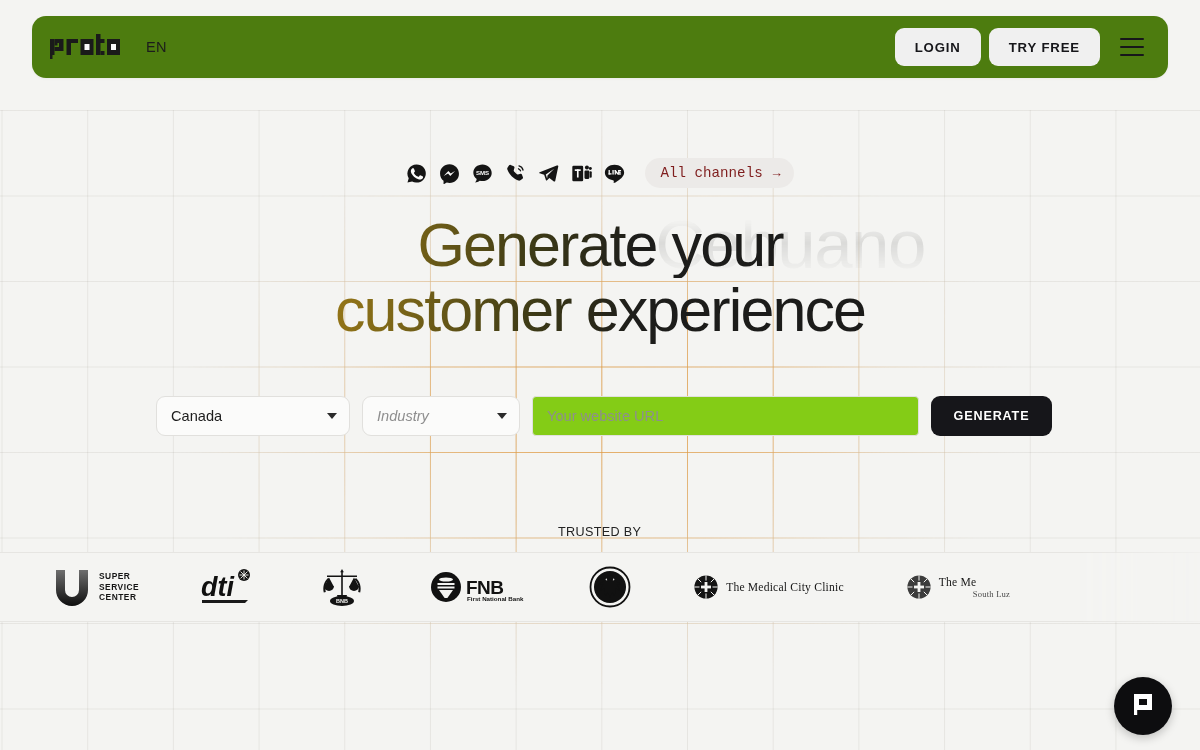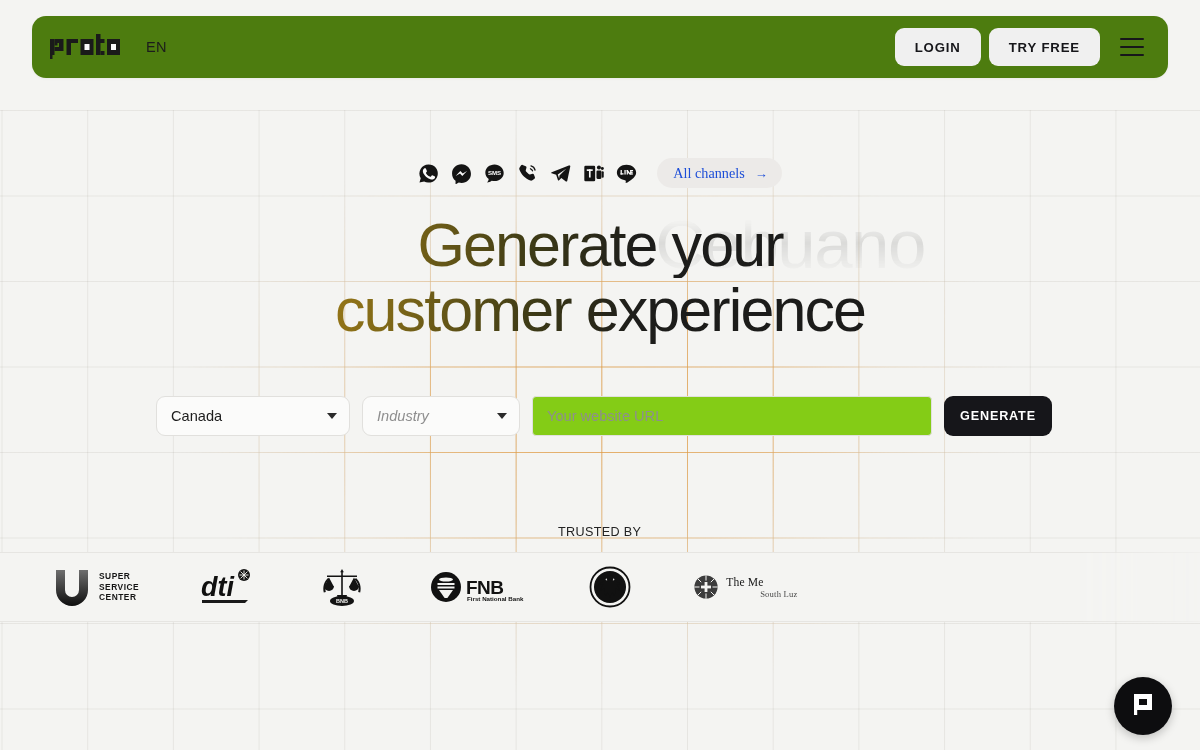--- a/index.html
+++ b/index.html
@@ -149,23 +149,23 @@
   .all-channels {
     margin-left: 8px;
     height: 30px;
     padding: 0 14px 0 16px;
     background: #eceae8;
     border: none;
     border-radius: 16px;
     display: flex;
     align-items: center;
     gap: 10px;
-    font-family: Liberation Serif, serif;
+    font-family: Liberation Mono, monospace;
     font-size: 14.2px;
-    color: #1d4ed8;
+    color: #7f1d1d;
     cursor: pointer;
     white-space: nowrap;
     justify-content: flex-end;
   }
   .all-channels .arrow { font-size: 13px; line-height: 1; }
 
   
   .hero {
     position: absolute;
     left: 0; right: 0;
@@ -250,21 +250,21 @@
     border: 1px solid #e1e0dd;
     border-radius: 4px;
     padding: 4px 14px;
     font-family: inherit;
     font-size: 14.6px;
     color: #1c1c1c;
     outline: none;
   }
   .url-field::placeholder { color: #8e8e8e; }
   .generate-btn {
-    width: 108px;
+    width: 121px;
     height: 40px;
     background: #16161a;
     color: #ffffff;
     border: none;
     border-radius: 9px;
     font-family: inherit;
     font-size: 12.6px;
     font-weight: 600;
     letter-spacing: 0.85px;
     cursor: pointer;
@@ -583,20 +583,36 @@
           <circle cx="21" cy="21" r="16" fill="#111"></circle>
           <g fill="#f4f4f2">
             <circle cx="18" cy="13.5" r="1.3"></circle>
             <circle cx="24" cy="13.5" r="1.3"></circle>
             <path d="M21 15.5l-1.6 2.4h3.2z"></path>
           </g>
           <path fill="#111" d="M21 9c-2 0-3.6 1.4-3.6 3.1 0 .9.4 1.6 1 2.1-2.7.4-6.6 2-9.4 5 2.4-.8 4.4-.9 5.8-.6-1.6 1.5-3 3.8-3.7 6.4 1.6-1.5 3.2-2.4 4.6-2.8-.6 2.4-.3 5.3 1 7.8l1.9-3.2 2.4 4.8 2.4-4.8 1.9 3.2c1.3-2.5 1.6-5.4 1-7.8 1.4.4 3 1.3 4.6 2.8-.7-2.6-2.1-4.9-3.7-6.4 1.4-.3 3.4-.2 5.8.6-2.8-3-6.7-4.6-9.4-5 .6-.5 1-1.2 1-2.1C24.6 10.4 23 9 21 9z"></path>
         </svg>
       </div>
 
+      <div class="logo-item">
+        <svg width="26" height="26" viewBox="0 0 26 26">
+          <g fill="#141414">
+            <circle cx="13" cy="13" r="11.6"></circle>
+            <g stroke="#f4f4f2" stroke-width="1">
+              <path d="M13 1.4v23.2M1.4 13h23.2M4.8 4.8l16.4 16.4M21.2 4.8 4.8 21.2"></path>
+            </g>
+            <circle cx="13" cy="13" r="6.6"></circle>
+          </g>
+          <g fill="#f4f4f2">
+            <rect x="11.6" y="8" width="2.8" height="10"></rect>
+            <rect x="8" y="11.6" width="10" height="2.8"></rect>
+          </g>
+        </svg>
+        <span class="lbl-sc">The Medical City Clinic</span>
+      </div>
 
       <div class="logo-item">
         <svg width="26" height="26" viewBox="0 0 26 26">
           <g fill="#3c3c3c">
             <circle cx="13" cy="13" r="11.6"></circle>
             <g stroke="#f4f4f2" stroke-width="1">
               <path d="M13 1.4v23.2M1.4 13h23.2M4.8 4.8l16.4 16.4M21.2 4.8 4.8 21.2"></path>
             </g>
             <circle cx="13" cy="13" r="6.6"></circle>
           </g>

